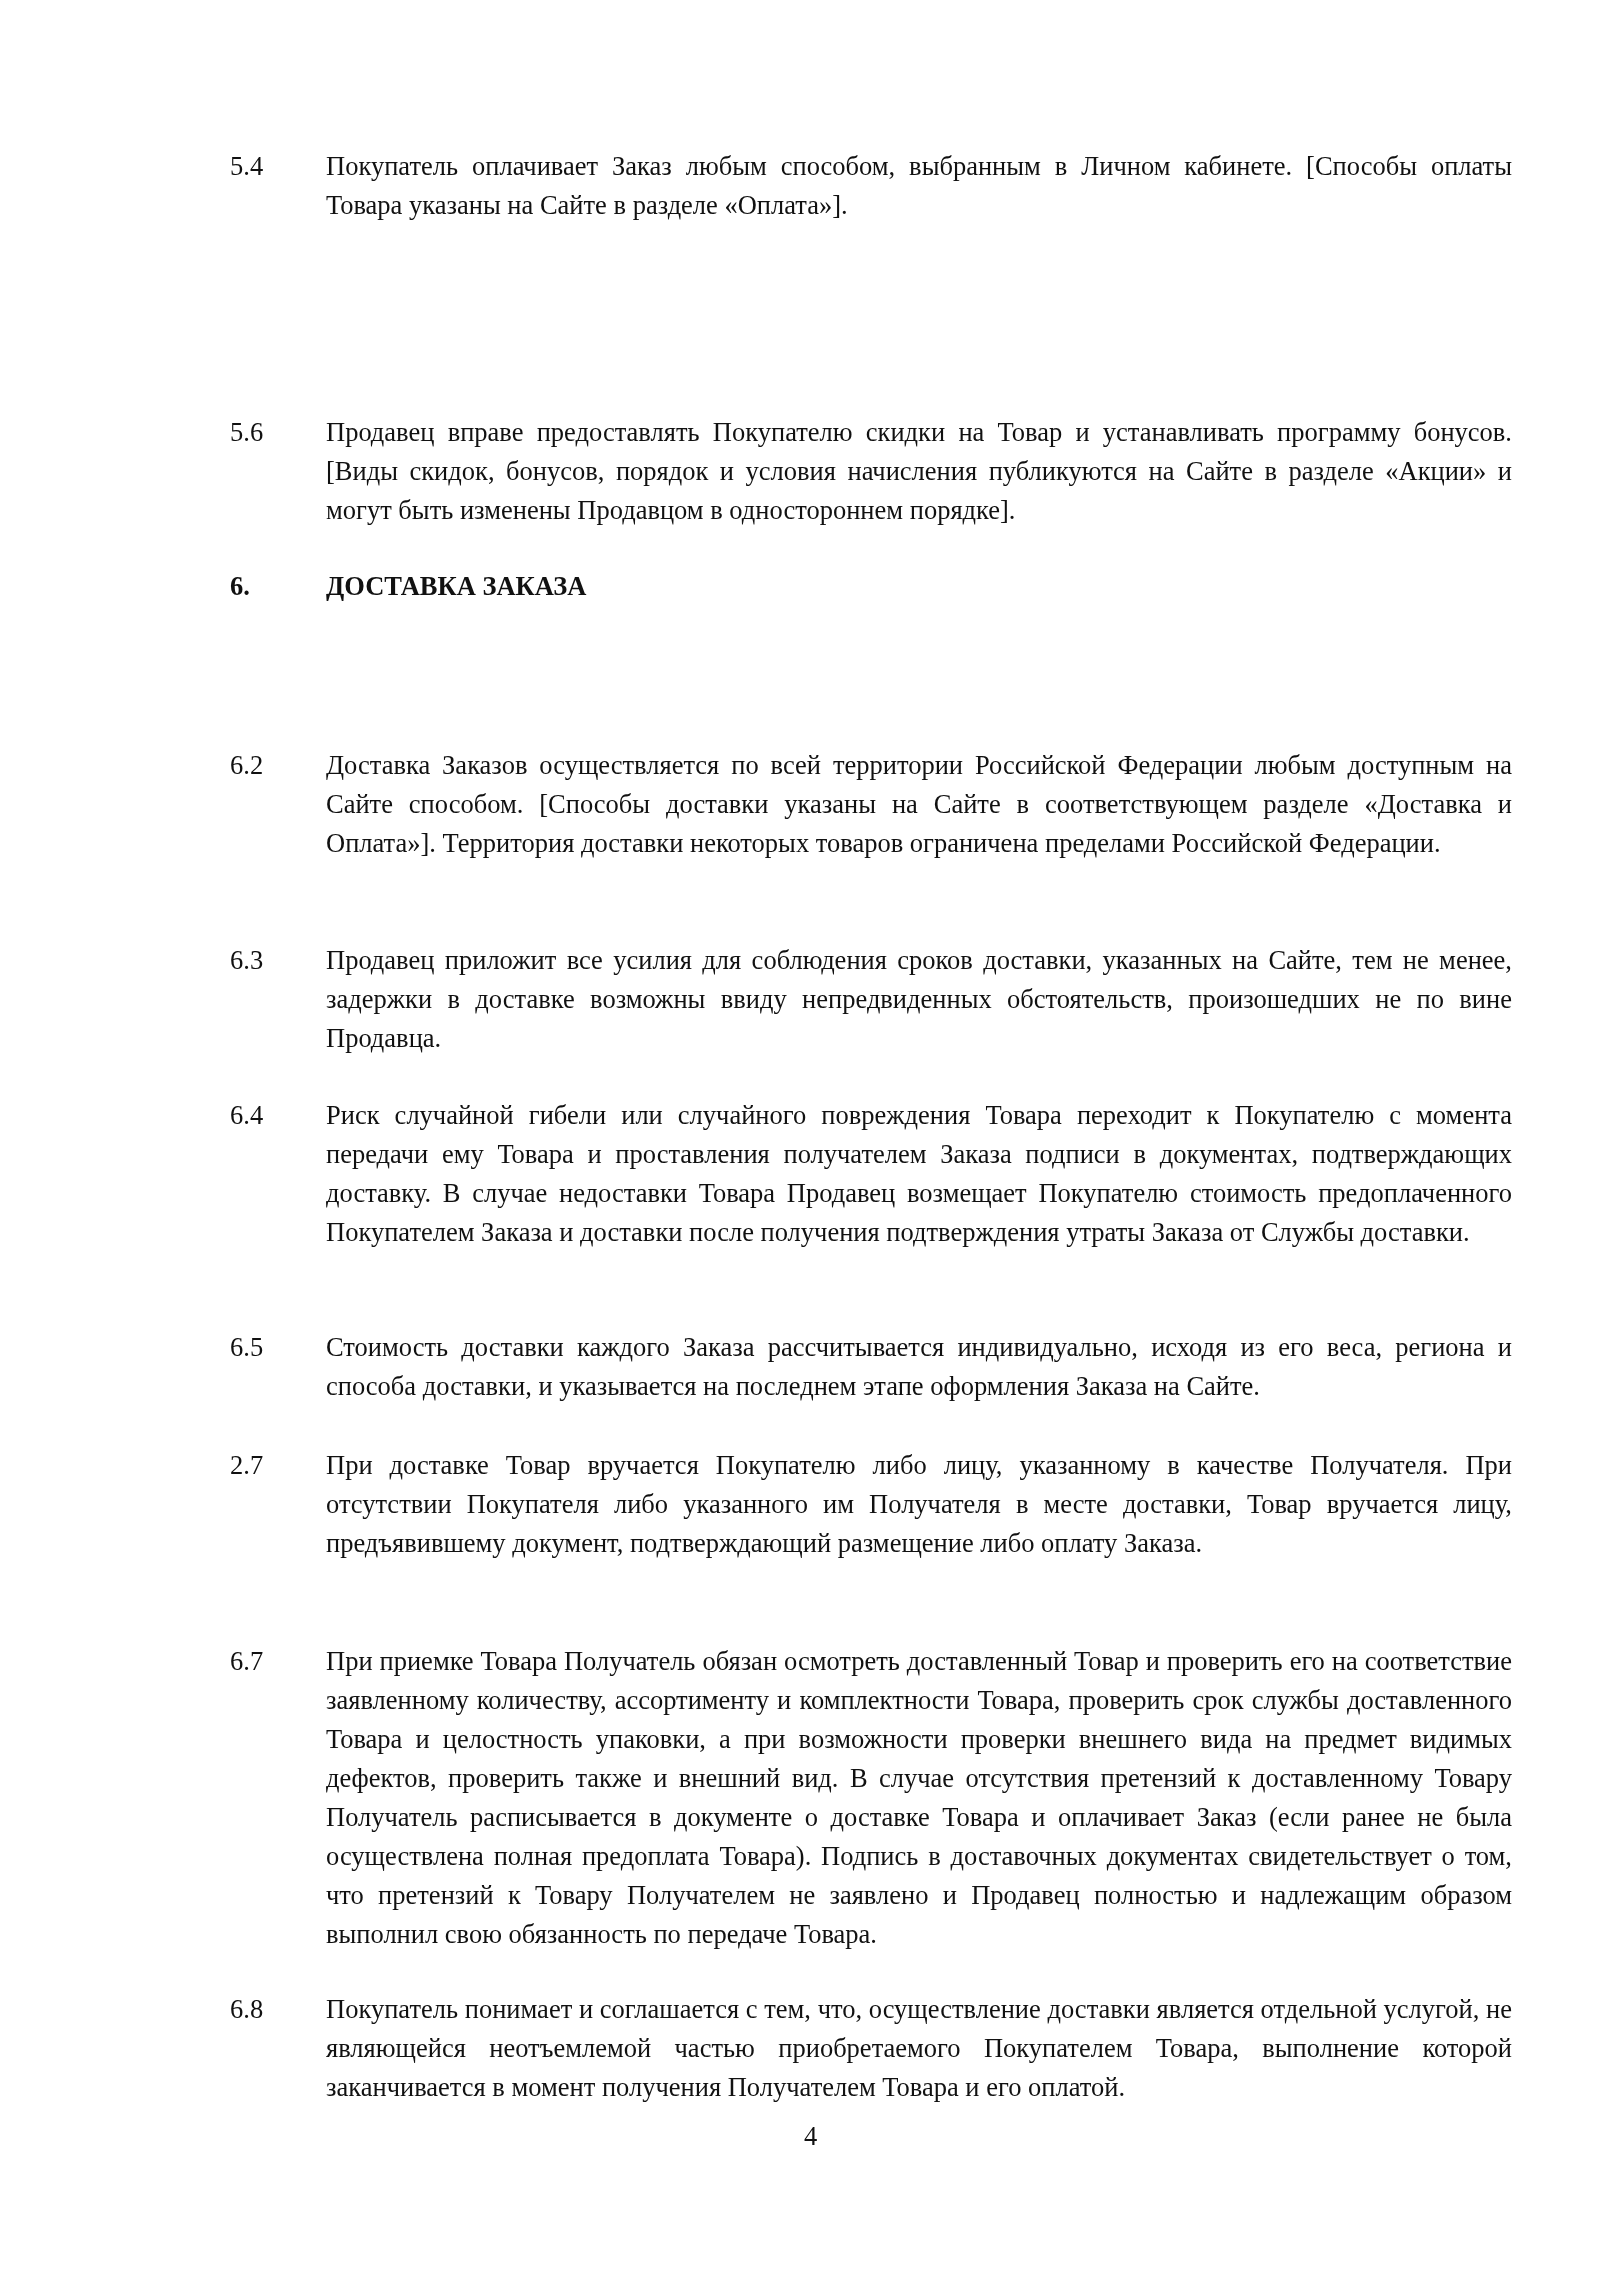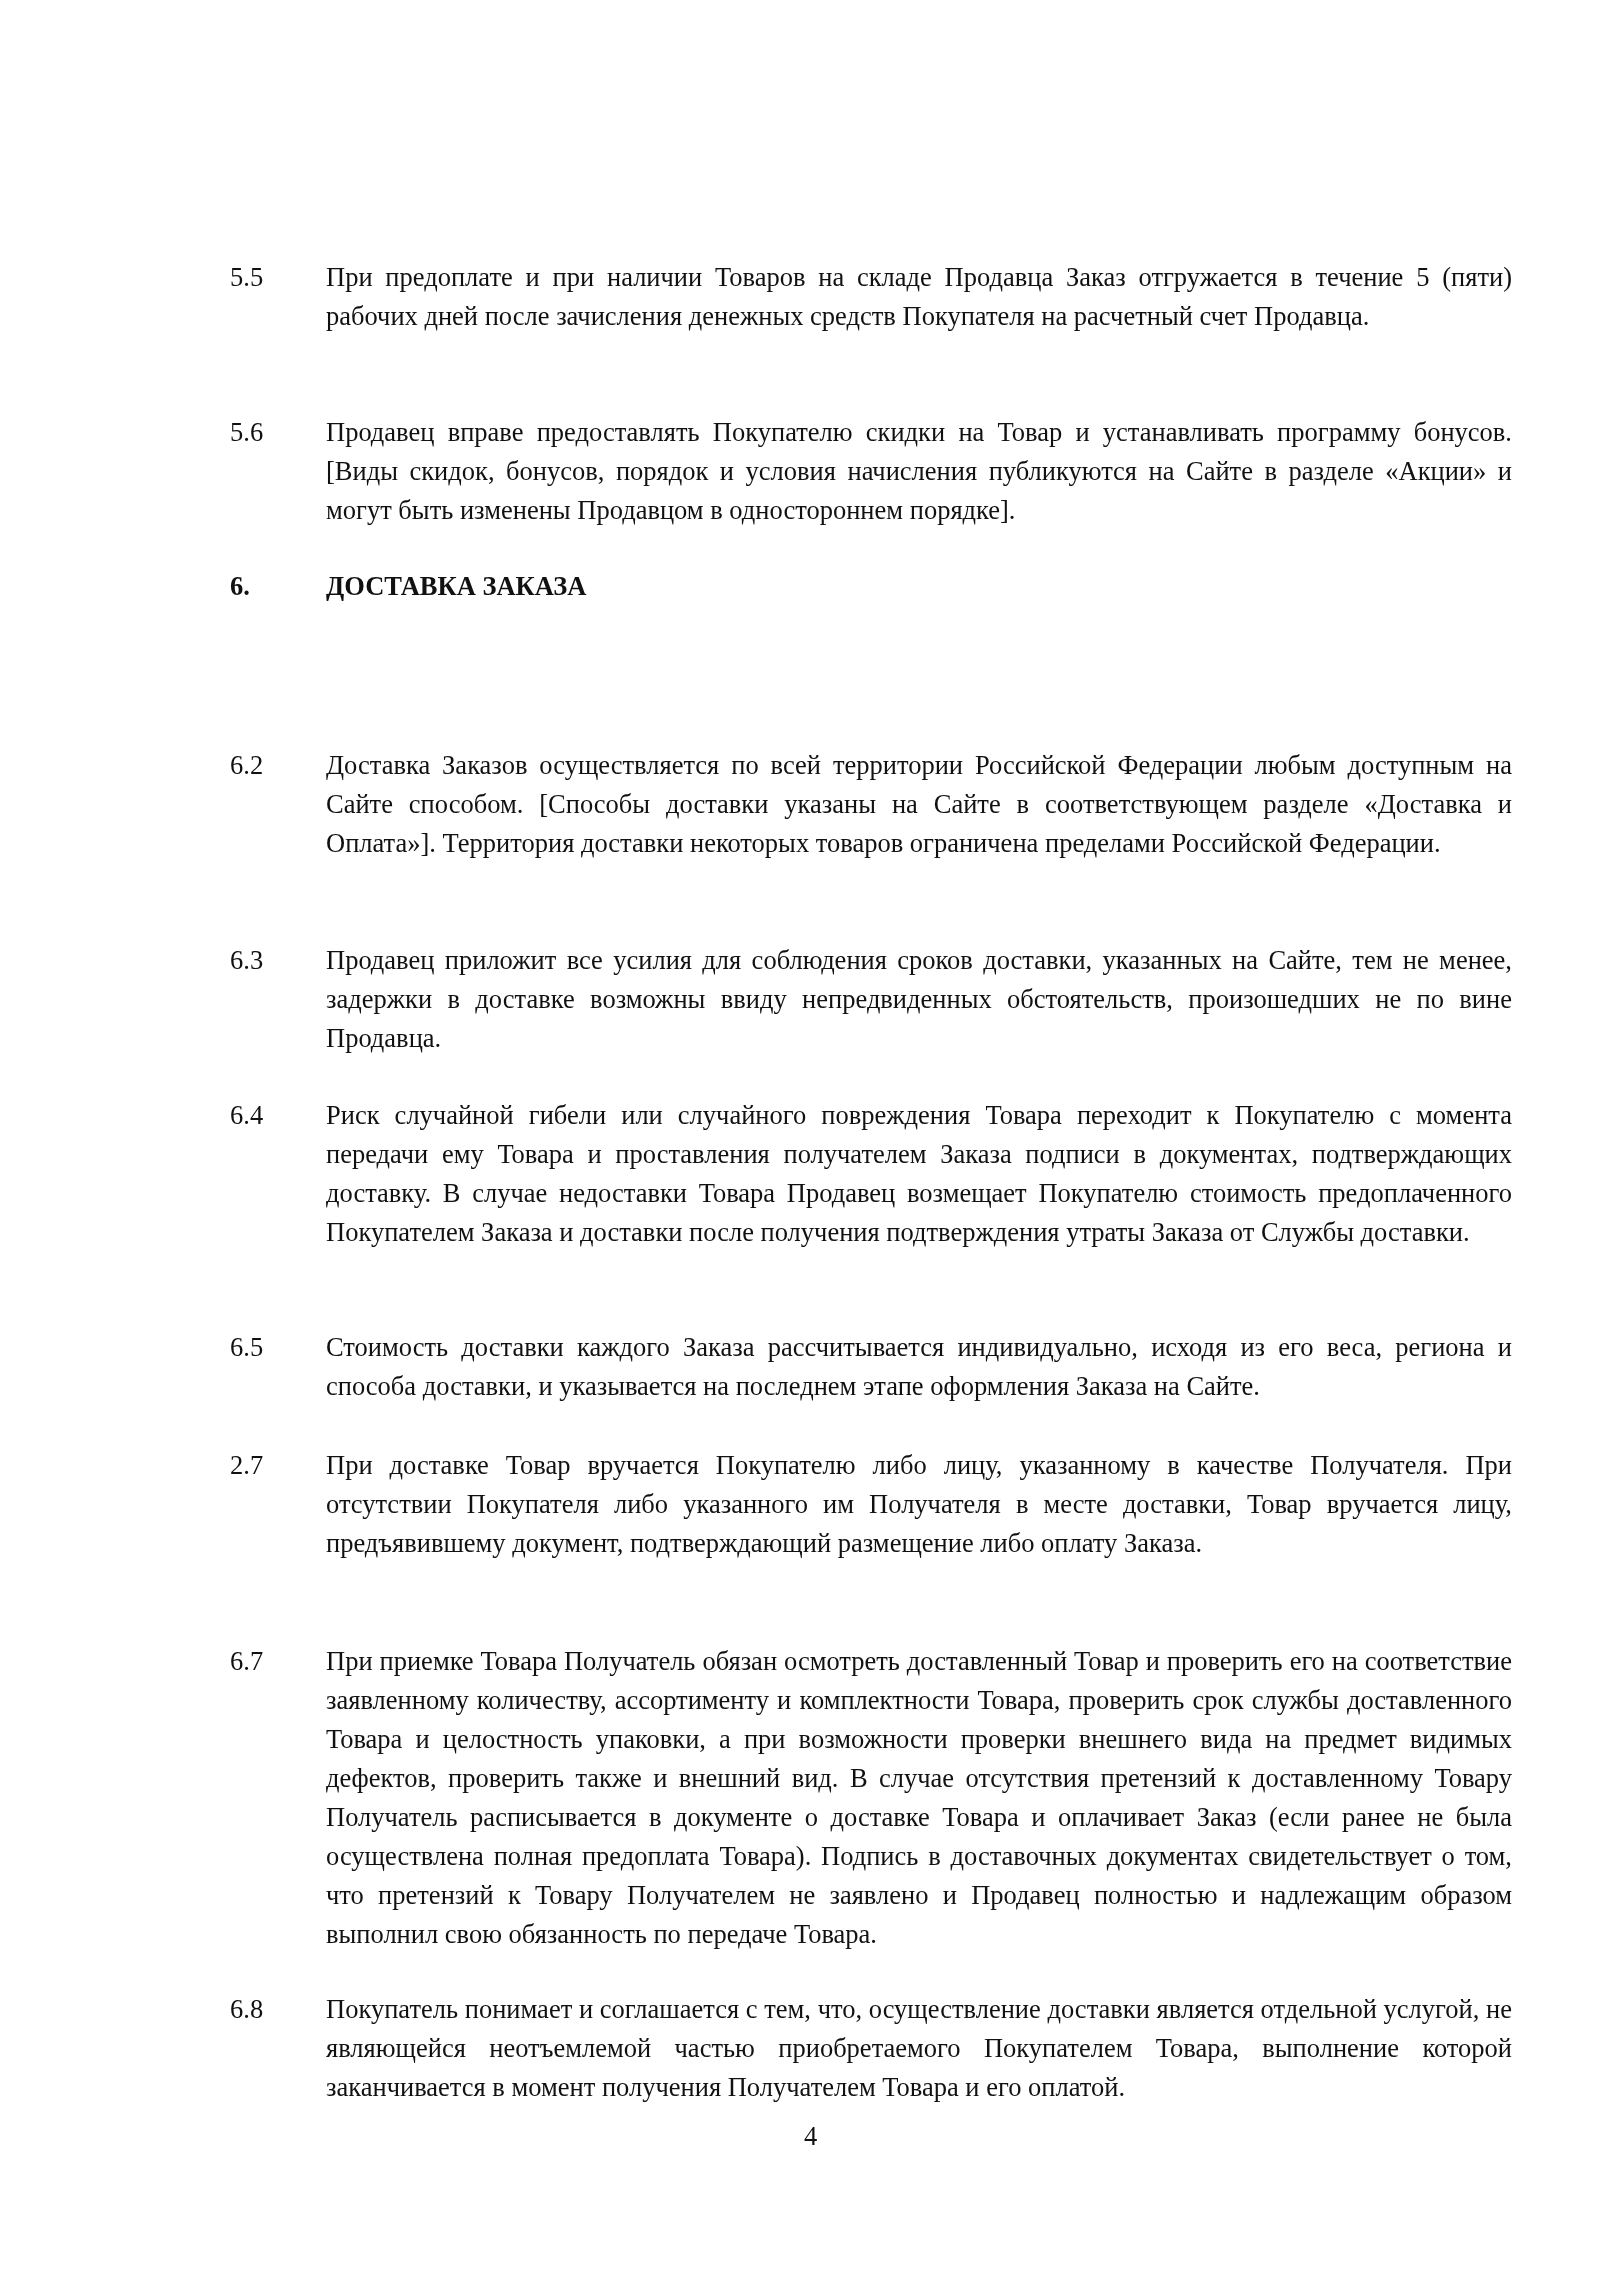--- a/index.html
+++ b/index.html
@@ -51,25 +51,25 @@
     text-align: center;
     font-size: 26.5px;
     line-height: 39px;
   }
 </style>
 </head>
 <body>
 
 <div class="page">
 
+  <div class="clause" style="top:147px;">
+    <div class="num">5.4</div>
+    <div class="text">Покупатель оплачивает Заказ любым способом, выбранным в Личном кабинете. [Способы оплаты Товара указаны на Сайте в разделе «Оплата»].</div>
+  </div>
 
-  <div class="clause" style="top:258px;">
-    <div class="num">5.5</div>
-    <div class="text">При предоплате и при наличии Товаров на складе Продавца Заказ отгружается в течение 5 (пяти) рабочих дней после зачисления денежных средств Покупателя на расчетный счет Продавца.</div>
-  </div>
 
   <div class="clause" style="top:413px;">
     <div class="num">5.6</div>
     <div class="text">Продавец вправе предоставлять Покупателю скидки на Товар и устанавливать программу бонусов. [Виды скидок, бонусов, порядок и условия начисления публикуются на Сайте в разделе «Акции» и могут быть изменены Продавцом в одностороннем порядке].</div>
   </div>
 
   <div class="clause heading" style="top:567px;">
     <div class="num">6.</div>
     <div class="text">ДОСТАВКА ЗАКАЗА</div>
   </div>

